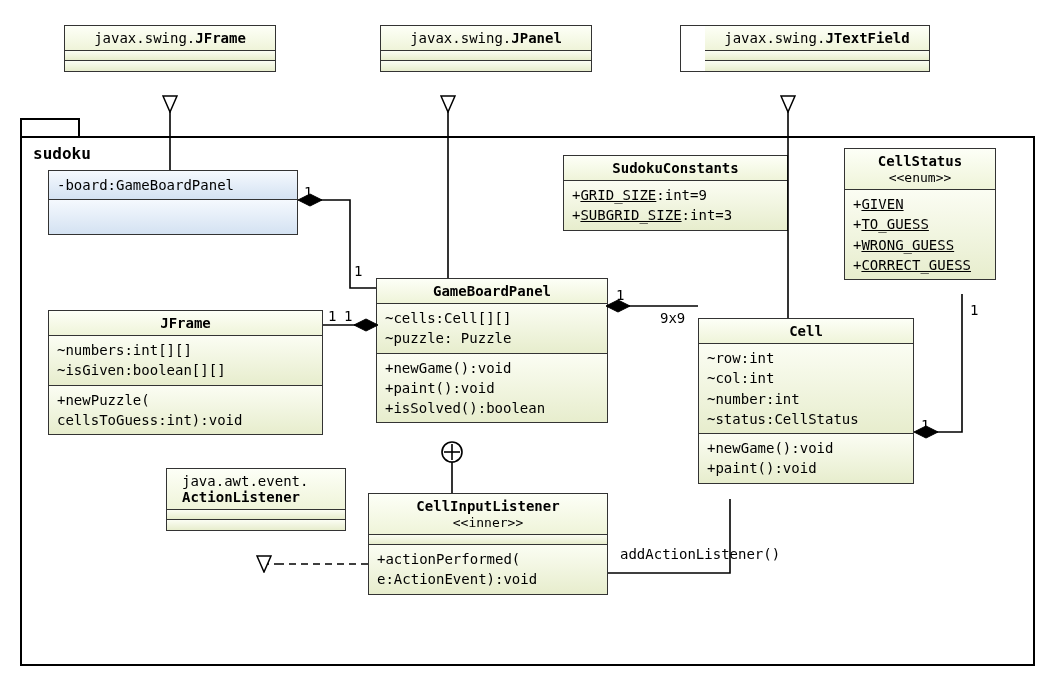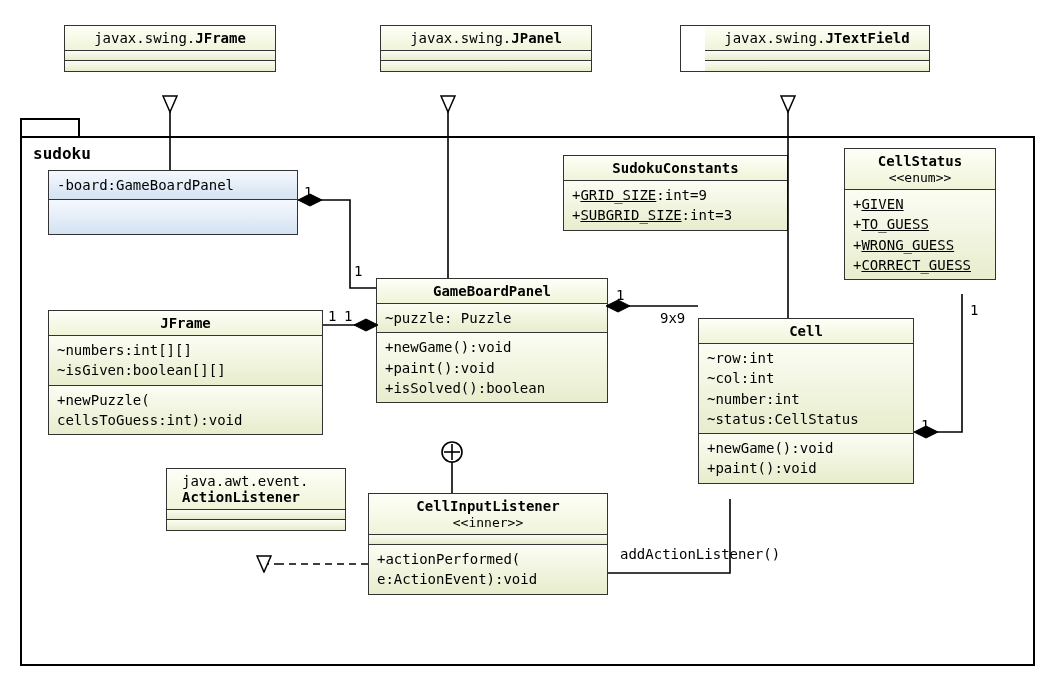--- a/index.html
+++ b/index.html
@@ -126,20 +126,21 @@
       <div>+<span class="ul">GIVEN</span></div>
       <div>+<span class="ul">TO_GUESS</span></div>
       <div>+<span class="ul">WRONG_GUESS</span></div>
       <div>+<span class="ul">CORRECT_GUESS</span></div>
     </div>
   </div>
 
   <div class="uml-class green" style="left:376px; top:278px; width:232px;">
     <div class="title"><span class="cname">GameBoardPanel</span></div>
     <div class="compartment">
+      <div>~cells:Cell[][]</div>
       <div>~puzzle: Puzzle</div>
     </div>
     <div class="compartment">
       <div>+newGame():void</div>
       <div>+paint():void</div>
       <div>+isSolved():boolean</div>
     </div>
   </div>
 
   <div class="uml-class green" style="left:48px; top:310px; width:275px;">

